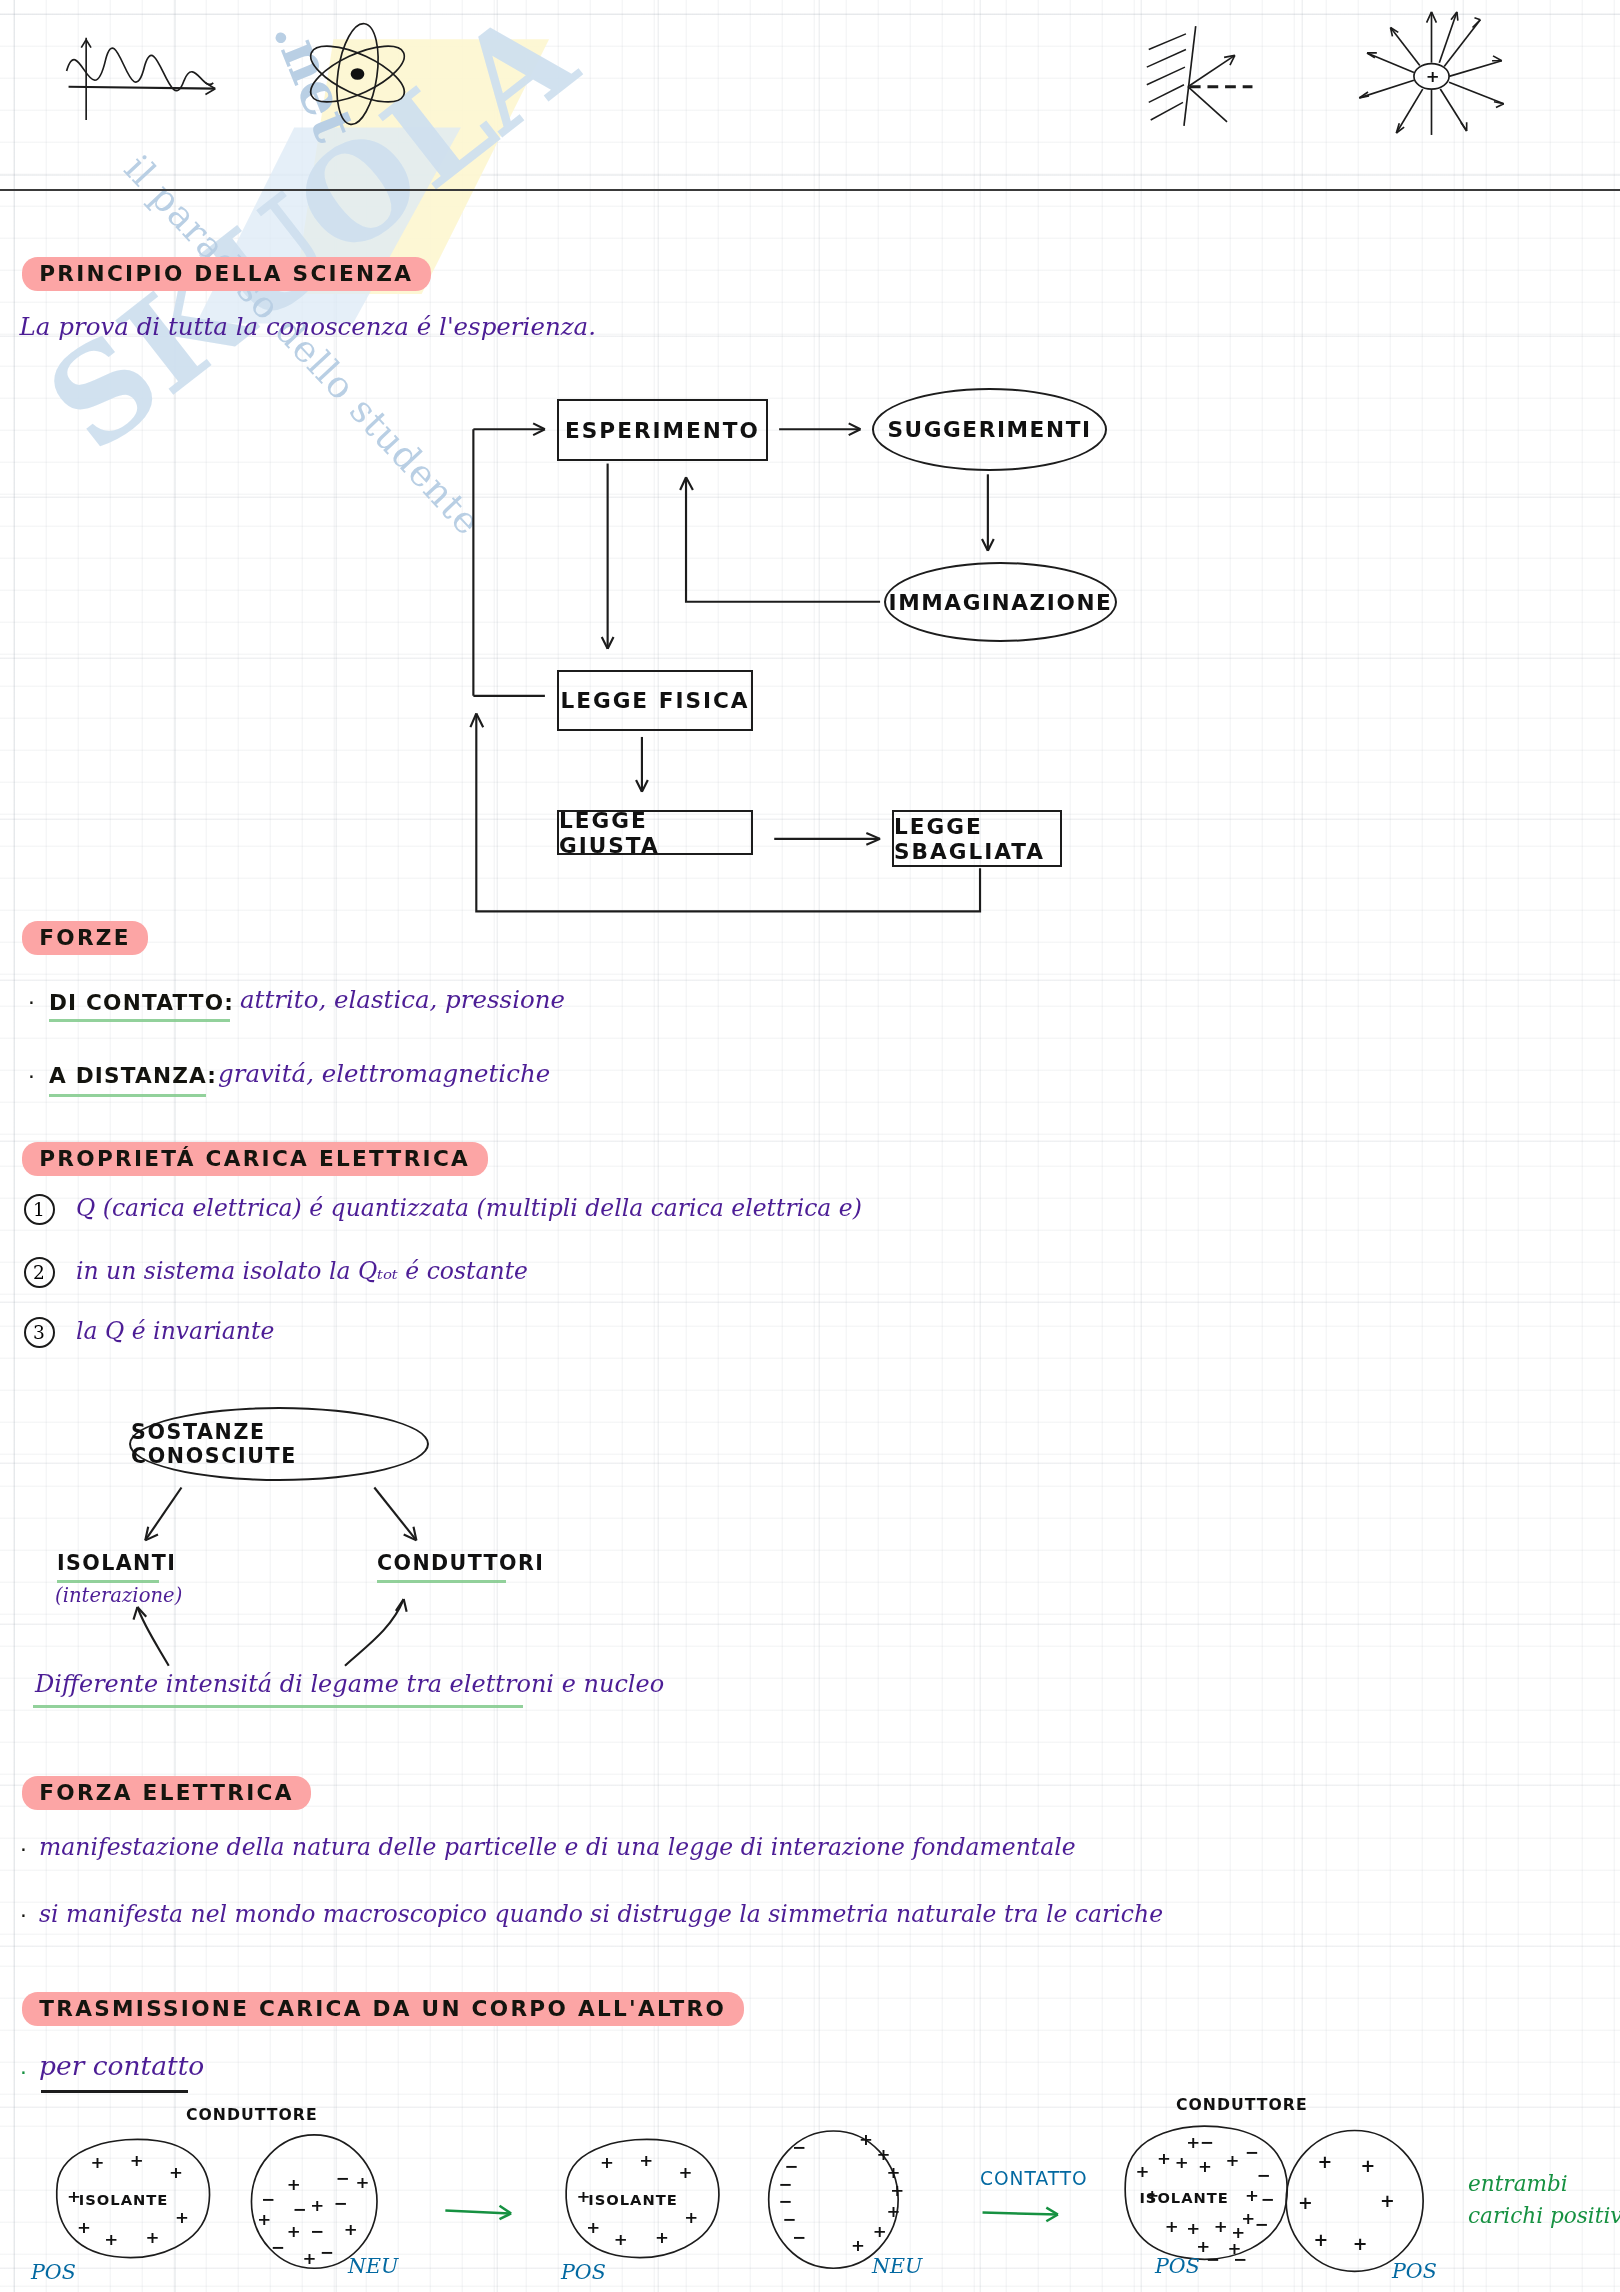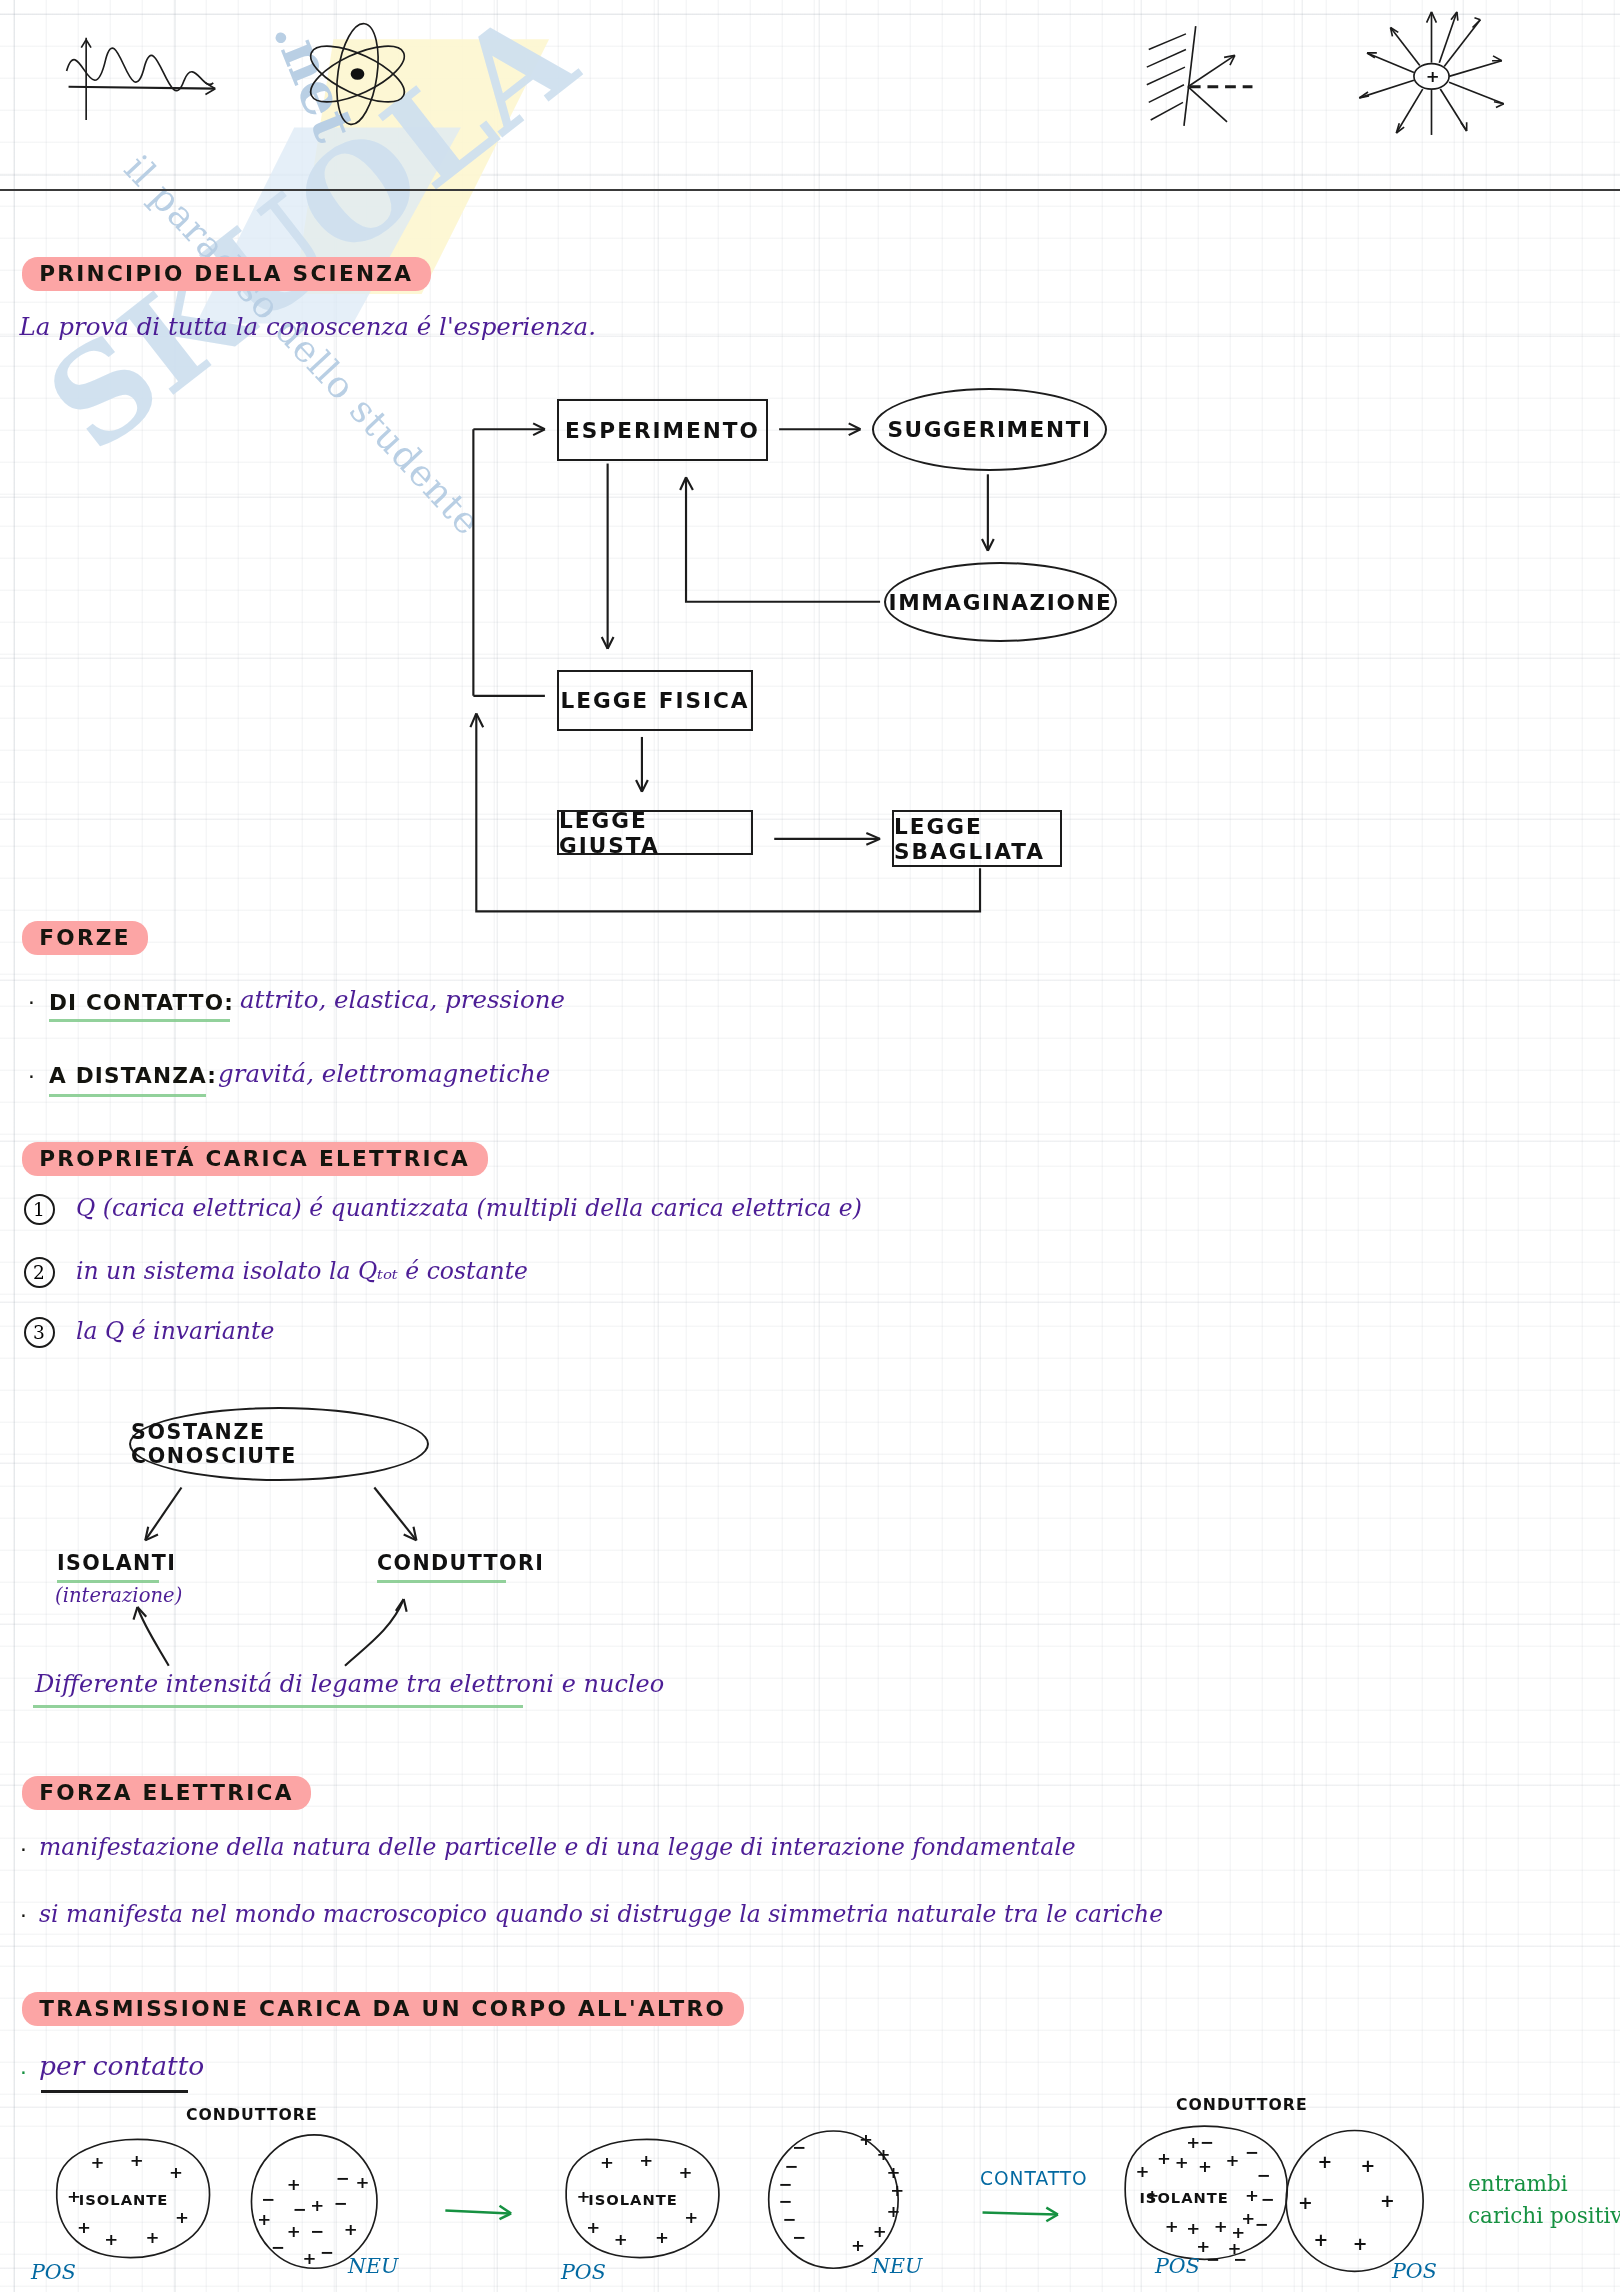--- a/index.html
+++ b/index.html
@@ -114,21 +114,21 @@
     position: absolute; font-size: 15.7px; letter-spacing: 1px;
     font-weight: 600; font-family: "DejaVu Sans", sans-serif; color: #111;
     white-space: nowrap;
   }
   .green-lbl {
     position: absolute; font-size: 20.6px; color: #0369a1;
     font-family: "DejaVu Serif", serif; font-style: italic; white-space: nowrap;
   }
   .green-note {
     position: absolute; font-size: 21.6px; color: #169141;
-    font-family: "DejaVu Serif", serif; 
+    font-family: "DejaVu Serif", serif; font-style: italic;
     line-height: 1.25; white-space: nowrap;
   }
   svg { position: absolute; overflow: visible; }
   .stroke { fill: none; stroke: #1c1c1c; stroke-width: 2.2; }
   .stroke-thin { fill: none; stroke: #1c1c1c; stroke-width: 1.7; }
   .gstroke { fill: none; stroke: #169141; stroke-width: 2.6; }
   .charge { font-family: "DejaVu Sans", sans-serif; font-weight: bold; fill:#111; }
 </style>
 </head>
 <body>

